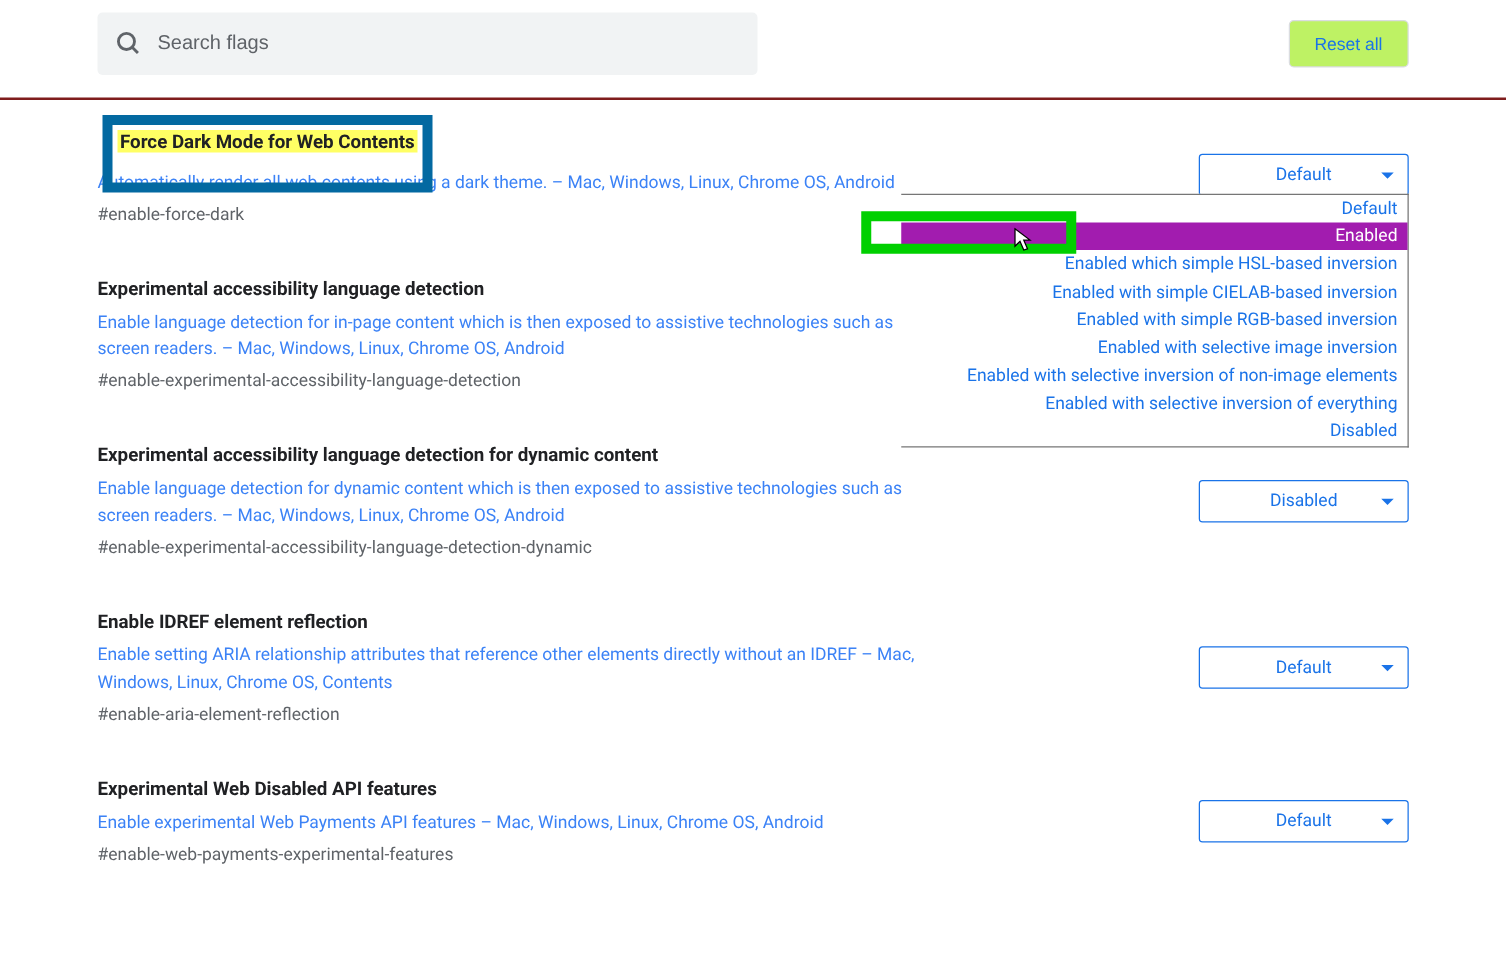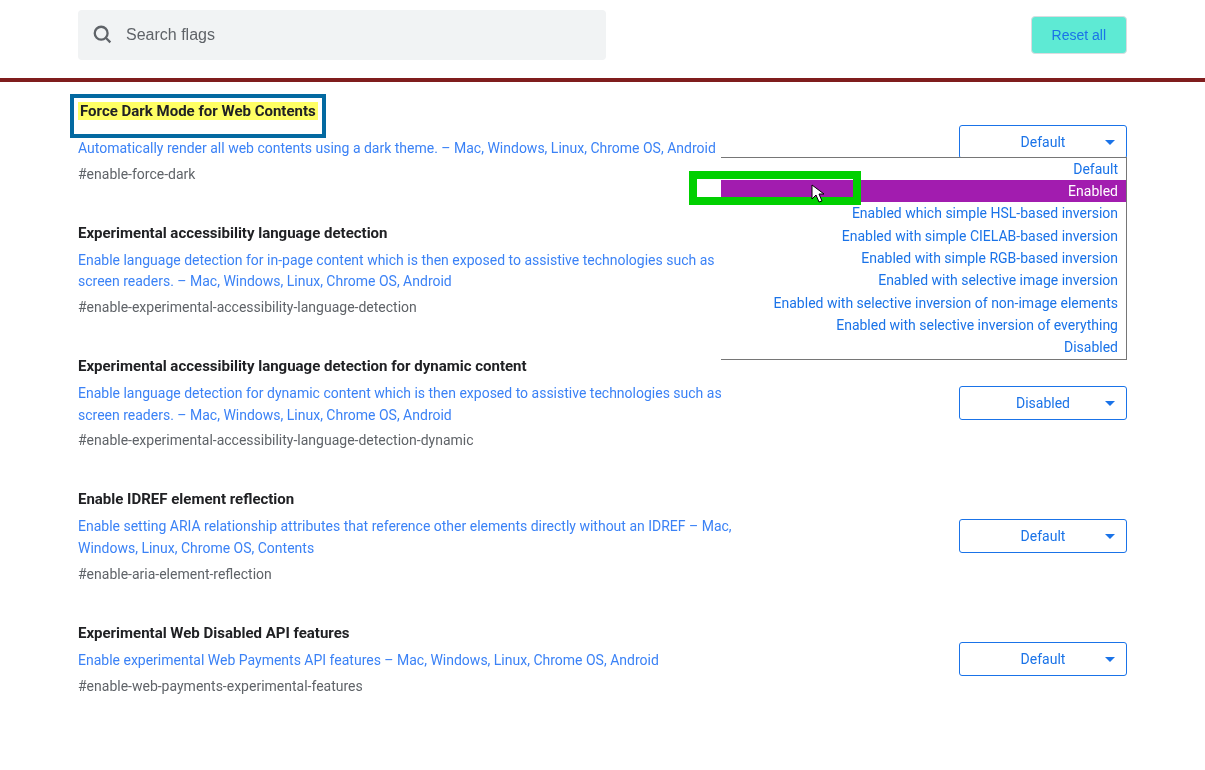--- a/index.html
+++ b/index.html
@@ -11,21 +11,21 @@
       font-family: 'Segoe UI', Roboto, Arial, sans-serif;
       background: #fff;
       color: #202124;
       font-size: 14px;
     }
     .header {
       display: flex;
       align-items: center;
       justify-content: space-between;
       padding: 10px 78px 18px 78px;
-      border-bottom: 4px solid #7f1d1d;
+      border-bottom: 2px solid #7f1d1d;
     }
     .search-container {
       position: relative;
       width: 528px;
     }
     .search-icon {
       position: absolute;
       left: 14px;
       top: 50%;
       transform: translateY(-50%);
@@ -41,21 +41,21 @@
       border-radius: 4px;
       padding-left: 48px;
       font-size: 16px;
       color: #5f6368;
       outline: none;
     }
     .search-input::placeholder {
       color: #5f6368;
     }
     .reset-button {
-      background: #5eead4;
+      background: #bef264;
       border: 1px solid #dadce0;
       border-radius: 4px;
       padding: 10px 20px;
       color: #1a73e8;
       font-size: 14px;
       font-weight: 500;
       cursor: pointer;
     }
     .content {
       padding: 20px 78px;
@@ -113,28 +113,28 @@
     .chevron-down {
       position: absolute;
       right: 10px;
       top: 50%;
       transform: translateY(-50%);
       width: 12px;
       height: 12px;
       color: #1a73e8;
     }
     .highlight-box-title {
-      border: 4px solid #0369a1;
+      border: 8px solid #0369a1;
       display: inline-block;
-      padding: 4px 4px 14px 4px;
+      padding: 4px 4px 24px 4px;
       margin-left: -12px;
       margin-top: -8px;
       position: absolute;
       top: 0;
-      left: 4px;
+      left: 16px;
       z-index: 2;
     }
     .highlight-title-bg {
       background: #ffff64;
       font-size: 15px;
       font-weight: 700;
       color: #202124;
       padding: 0 2px;
     }
     .flag-item-first .flag-text {

